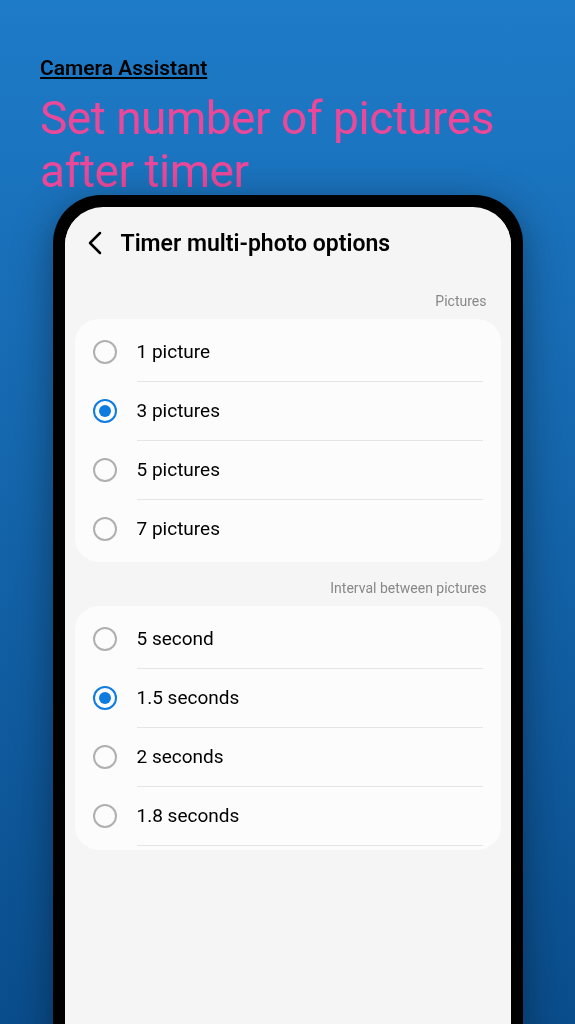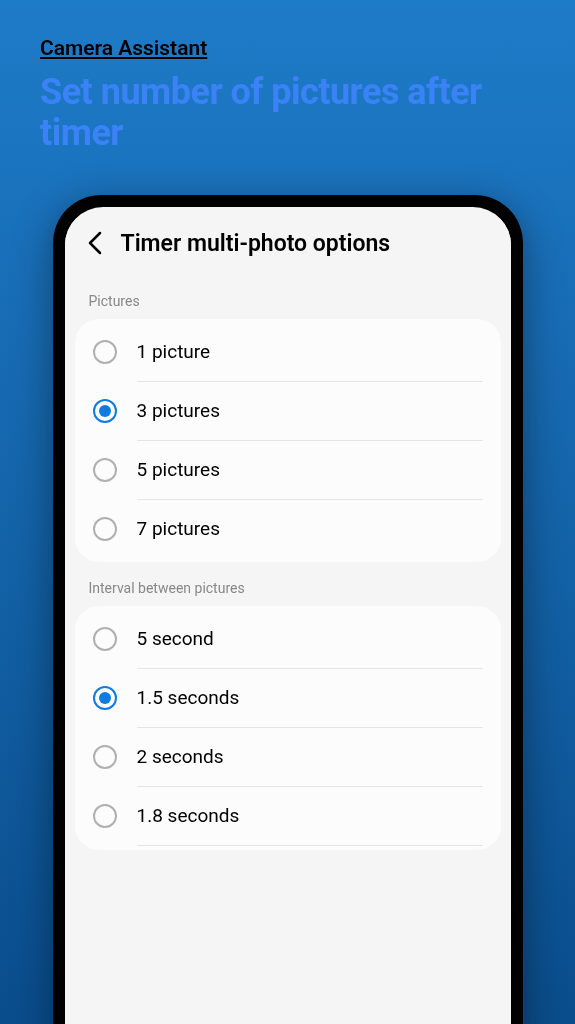--- a/index.html
+++ b/index.html
@@ -9,33 +9,34 @@
     }
     body {
       width: 575px;
       height: 1024px;
       background: linear-gradient(to bottom, #1e7bc8 0%, #0a4d8c 100%);
       font-family: -apple-system, BlinkMacSystemFont, 'Segoe UI', Roboto, Helvetica, Arial, sans-serif;
       overflow: hidden;
       position: relative;
     }
     .banner {
-      padding: 36px 40px 20px 40px;
+      padding: 16px 40px 20px 40px;
+      margin-top: 40px;
     }
     .banner-subtitle {
       color: #000;
       font-size: 21px;
       font-weight: 600;
       text-decoration: underline;
       margin-bottom: 12px;
     }
     .banner-title {
-      color: #3b82f6;
-      font-size: 36px;
-      font-weight: 700;
+      color: #ec4899;
+      font-size: 46px;
+      font-weight: 400;
       line-height: 1.15;
       letter-spacing: -0.5px;
     }
     .phone-frame {
       position: absolute;
       top: 195px;
       left: 50%;
       transform: translateX(-50%);
       width: 470px;
       height: 900px;
@@ -73,20 +74,21 @@
     .screen-title {
       font-size: 23px;
       font-weight: 600;
       color: #000;
     }
     .section-label {
       font-size: 14px;
       color: #888;
       padding: 18px 24px 10px 24px;
       background: #f5f5f5;
+      text-align: right;
     }
     .option-group {
       background: #fcfcfc;
       border-radius: 24px;
       margin: 0 10px;
       padding: 4px 0;
     }
     .option-row {
       display: flex;
       padding: 17px 18px;

